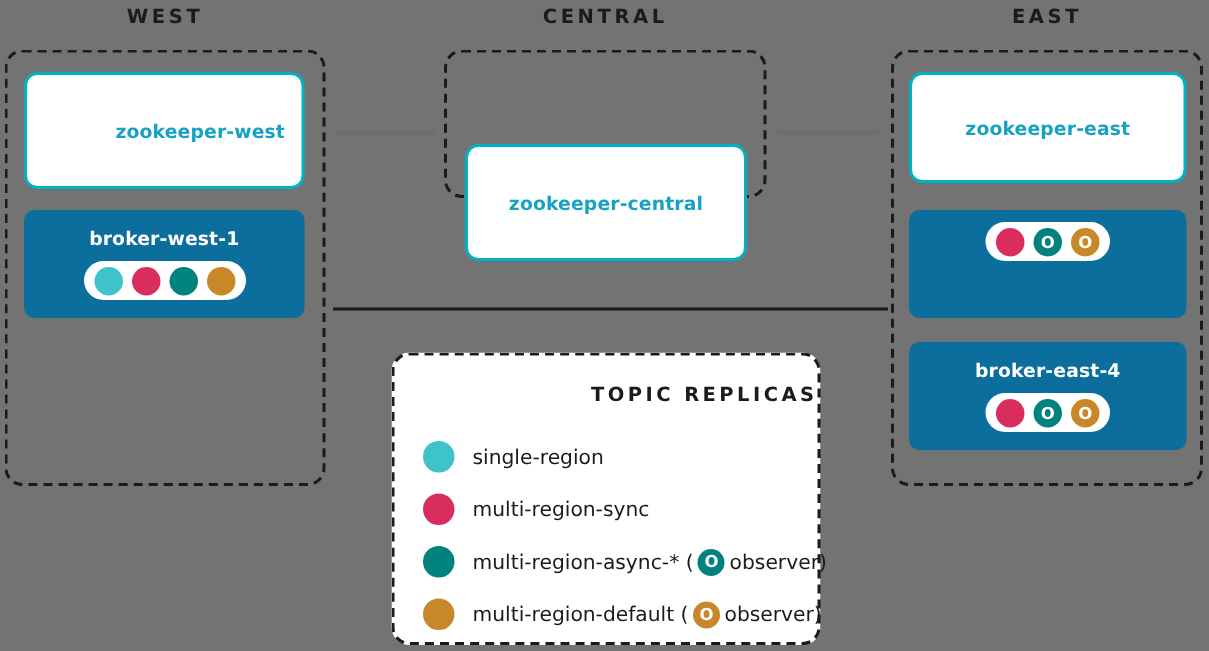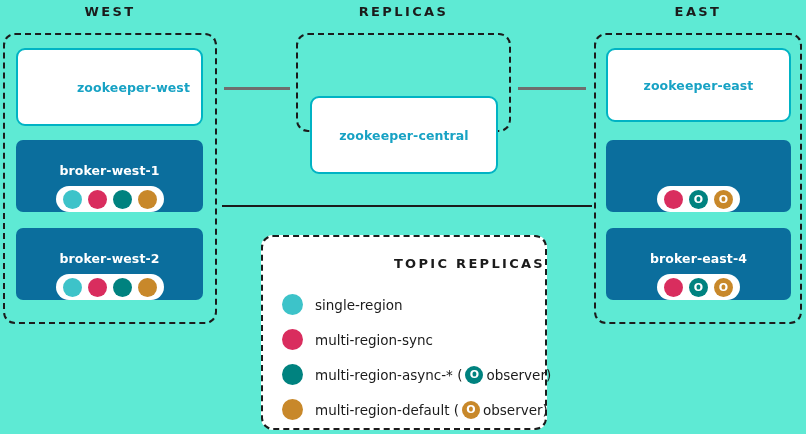--- a/index.html
+++ b/index.html
@@ -7,21 +7,21 @@
     padding: 0;
     background: #ffffff;
   }
   body {
     font-family: "DejaVu Sans", "Liberation Sans", sans-serif;
   }
   #canvas {
     position: relative;
     width: 806px;
     height: 434px;
-    background: #5eead4;
+    background: #737373;
     overflow: hidden;
   }
 
   
   .region-title {
     position: absolute;
     font-size: 13px;
     font-weight: bold;
     letter-spacing: 2.4px;
     color: #1b1b1b;
@@ -59,21 +59,21 @@
 
   
   .broker-node {
     position: absolute;
     background: #0b6e9d;
     border-radius: 7px;
     box-sizing: border-box;
     display: flex;
     flex-direction: column;
     align-items: center;
-    justify-content: flex-end;
+    justify-content: flex-start;
   }
   .broker-label {
     font-size: 12.5px;
     font-weight: bold;
     color: #ffffff;
     margin-top: 11px;
     letter-spacing: .1px;
     white-space: nowrap;
   }
   .replica-pill {
@@ -181,31 +181,22 @@
   <div class="broker-node" style="left:16px; top:140px; width:187px; height:72px;">
     <span class="broker-label">broker-west-1</span>
     <div class="replica-pill">
       <span class="replica-dot" style="background:#3dc3c9"></span>
       <span class="replica-dot" style="background:#d92d5e"></span>
       <span class="replica-dot" style="background:#00827f"></span>
       <span class="replica-dot" style="background:#c8882a"></span>
     </div>
   </div>
 
-  <div class="broker-node" style="left:16px; top:228px; width:187px; height:72px;">
-    <span class="broker-label">broker-west-2</span>
-    <div class="replica-pill">
-      <span class="replica-dot" style="background:#3dc3c9"></span>
-      <span class="replica-dot" style="background:#d92d5e"></span>
-      <span class="replica-dot" style="background:#00827f"></span>
-      <span class="replica-dot" style="background:#c8882a"></span>
-    </div>
-  </div>
-
-  <div class="region-title" style="left:296px; top:4px; width:215px;">REPLICAS</div>
+
+  <div class="region-title" style="left:296px; top:4px; width:215px;">CENTRAL</div>
 
   <div class="region-box" style="left:296px; top:33px; width:215px; height:99px;"></div>
 
   <div class="zk-node" style="left:310px; top:48px; width:188px; height:78px;margin-top:48px;">
     <span class="zk-label">zookeeper-central</span>
   </div>
 
   <div class="region-title" style="left:594px; top:4px; width:208px;text-align:center;">EAST</div>
 
   <div class="region-box" style="left:594px; top:33px; width:208px; height:291px;"></div>

